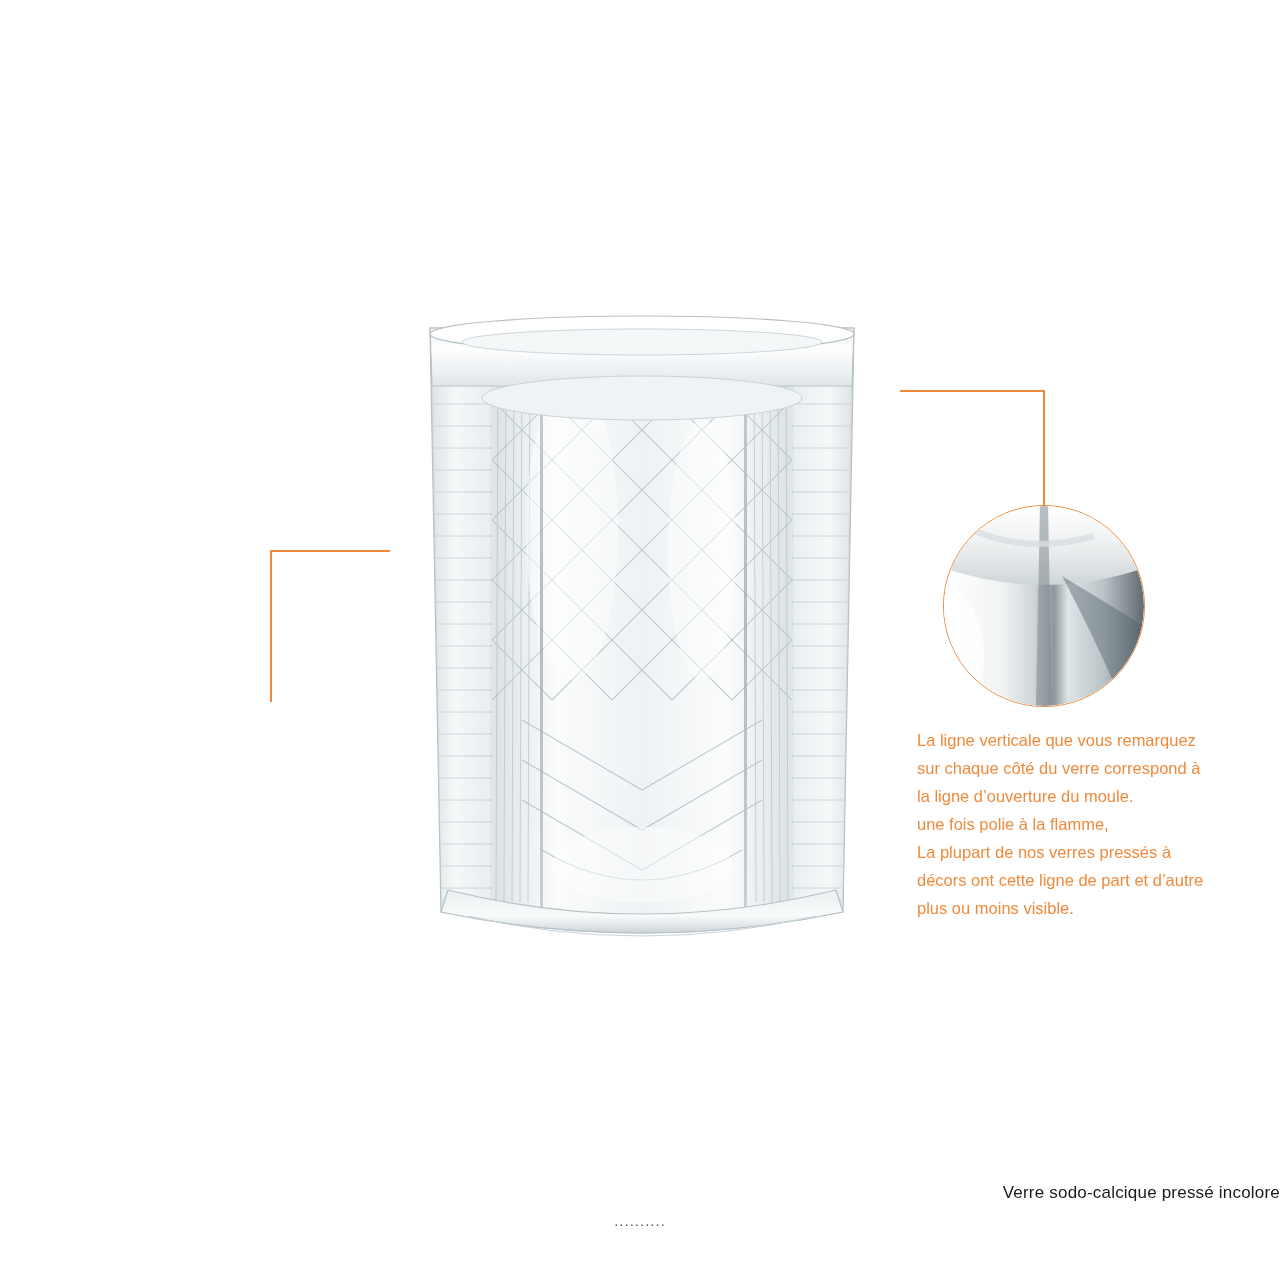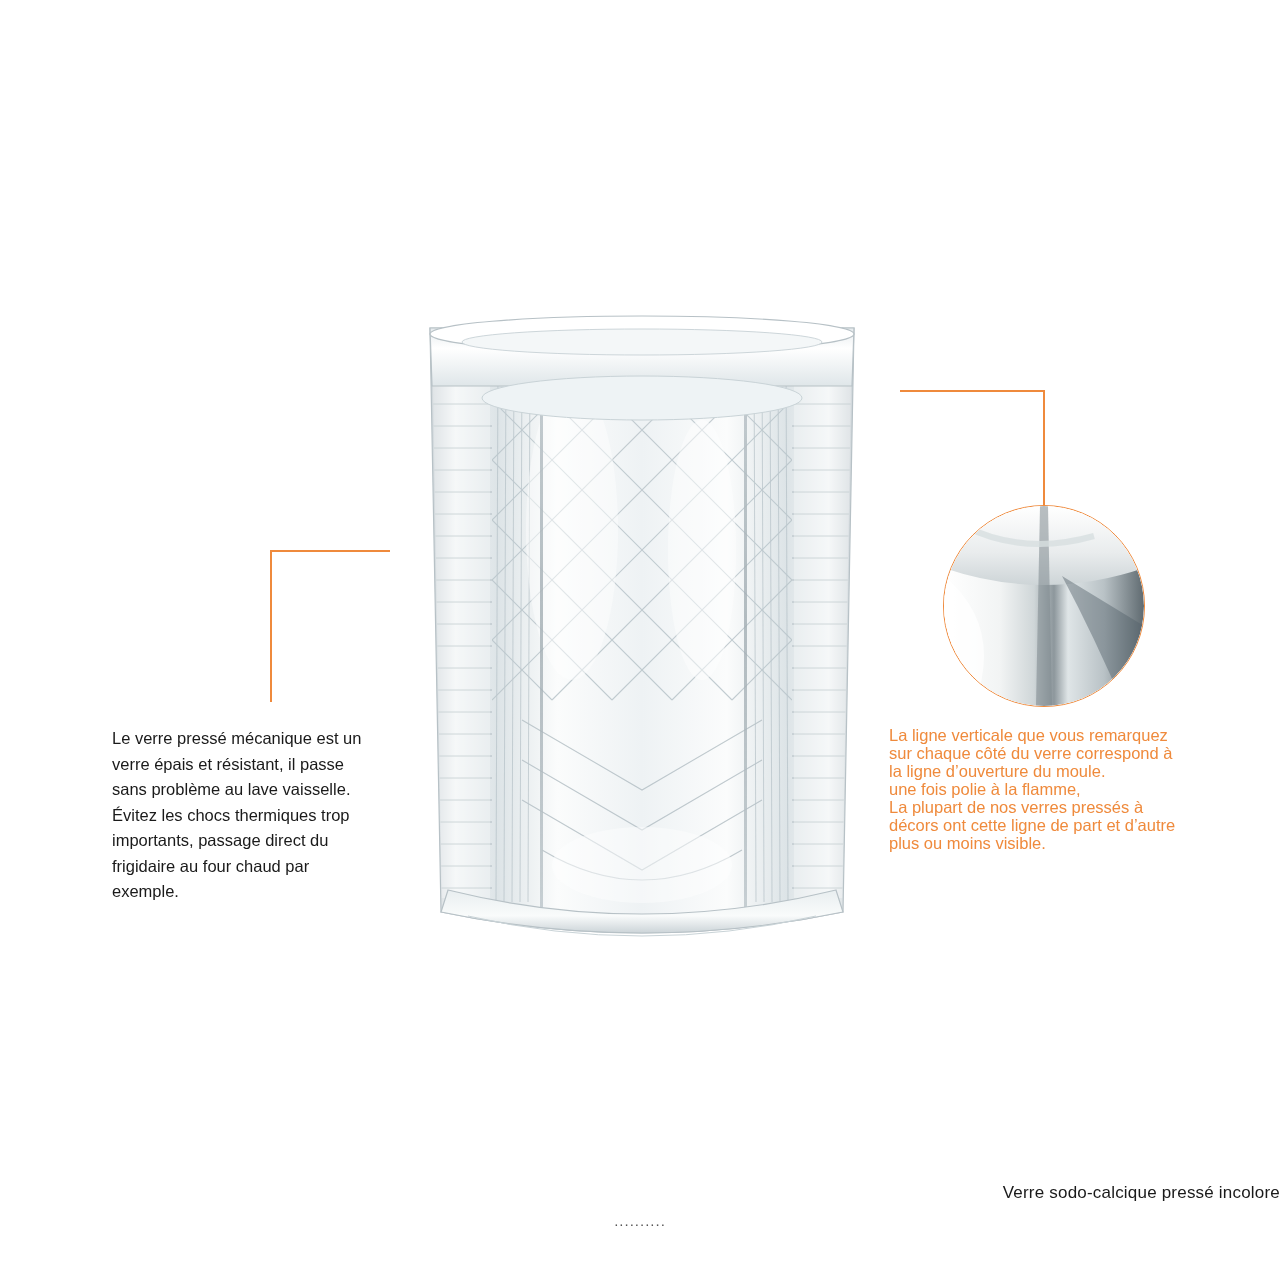--- a/index.html
+++ b/index.html
@@ -98,26 +98,26 @@
     top: 726px;
     width: 268px;
     color: #1a1a1a;
     font-size: 16.5px;
     line-height: 25.5px;
     white-space: pre-line;
   }
 
   .caption-right {
     position: absolute;
-    left: 889px;
+    left: 917px;
     top: 726px;
     width: 290px;
     color: #ef8a3c;
     font-size: 16.5px;
-    line-height: 18px;
+    line-height: 28px;
     white-space: pre-line;
   }
 
   .footer-title {
     position: absolute;
     left: 0;
     top: 1183px;
     width: 1280px;
     text-align: right;
     color: #1a1a1a;
@@ -267,21 +267,20 @@
         <path d="M0 0 H200 V70 Q100 100 0 70 Z" fill="url(#dTop)"></path>
         <path d="M0 62 Q100 96 200 62 V200 H0 Z" fill="url(#dGrad)"></path>
         <path d="M96 0 L104 0 L108 200 L92 200 Z" fill="#7d888e" opacity="0.55"></path>
         <path d="M0 70 Q60 120 30 200 L0 200 Z" fill="#ffffff" opacity="0.75"></path>
         <path d="M118 70 Q150 130 180 200 L200 200 V120 Z" fill="#55616a" opacity="0.45"></path>
         <path d="M20 20 Q80 50 150 30" stroke="#d7dee0" stroke-width="6" fill="none" opacity="0.8"></path>
       </svg>
     </div>
   </div>
 
-  <div class="caption-left">Le verre pressé mécanique est un verre épais et résistant, il passe sans problème au lave vaisselle. Évitez les chocs thermiques trop importants, passage direct  du frigidaire au four chaud par exemple.</div>
 
   <div class="caption-right">La ligne verticale que vous remarquez sur chaque côté du verre correspond à la ligne d’ouverture du moule.
 une fois polie à la flamme,
 La plupart de nos verres pressés à décors ont cette ligne de part et d’autre plus ou moins visible.</div>
 
   <div class="footer-title">Verre sodo-calcique pressé incolore</div>
   <div class="footer-dots">..........</div>
 
 </div>
 

